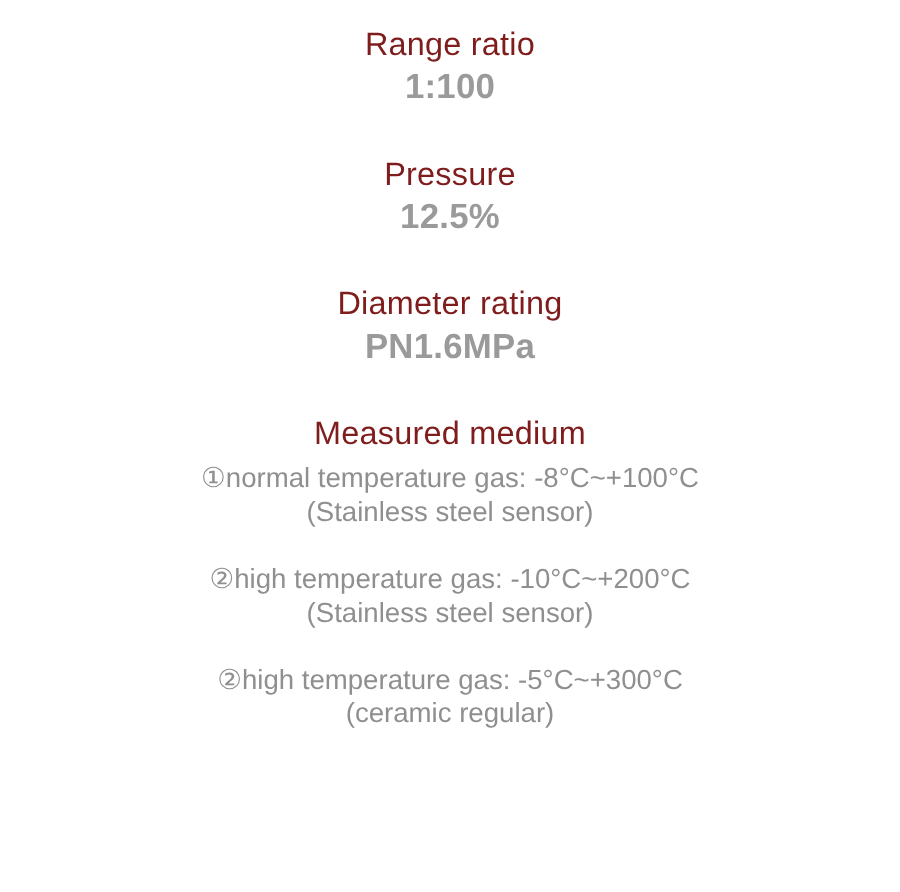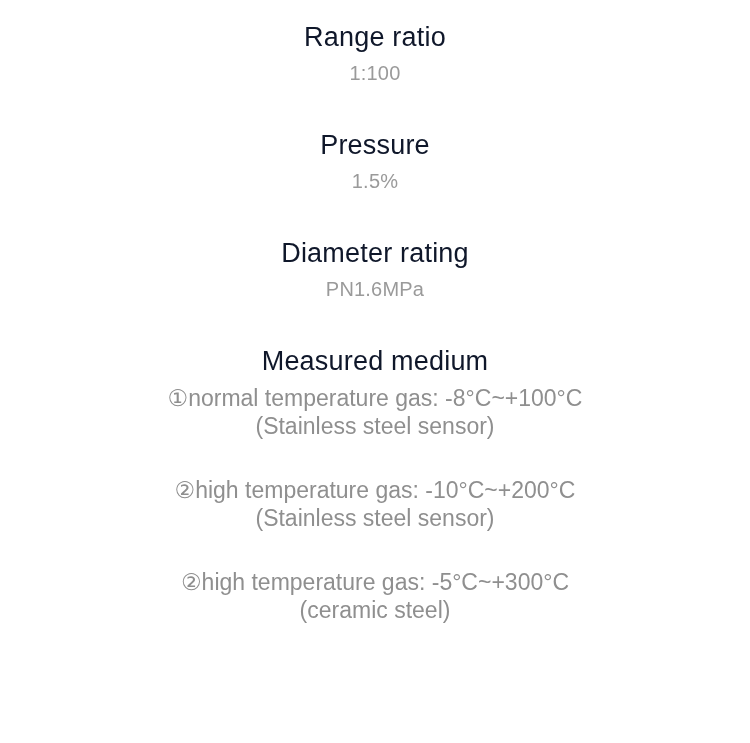--- a/index.html
+++ b/index.html
@@ -14,53 +14,53 @@
     width: 750px;
     height: 743px;
     padding-top: 20px;
     text-align: center;
   }
   .spec-section { margin-bottom: 38px; }
   .spec-title {
     font-size: 27px;
     line-height: 34px;
     font-weight: 500;
-    color: #0f172a;
+    color: #7f1d1d;
     margin-bottom: 2px;
     letter-spacing: 0.2px;
   }
   .spec-value {
-    font-size: 20px;
+    font-size: 29px;
     line-height: 34px;
-    font-weight: 400;
+    font-weight: 700;
     color: #9a9a9a;
     letter-spacing: 0.2px;
   }
   .medium-item {
     font-size: 23px;
     line-height: 28px;
     font-weight: 400;
     color: #8f8f8f;
-    margin-top: 36px;
+    margin-top: 28px;
   }
   .medium-item.first { margin-top: 6px; }
 </style>
 </head>
 <body>
 
 <div class="page">
 
   <div class="spec-section">
     <div class="spec-title">Range ratio</div>
     <div class="spec-value">1:100</div>
   </div>
 
   <div class="spec-section">
     <div class="spec-title">Pressure</div>
-    <div class="spec-value">1.5%</div>
+    <div class="spec-value">12.5%</div>
   </div>
 
   <div class="spec-section">
   </div>
 
   <div class="spec-section">
     <div class="spec-title">Diameter rating</div>
     <div class="spec-value">PN1.6MPa</div>
   </div>
 
@@ -72,17 +72,17 @@
       <div>(Stainless steel sensor)</div>
     </div>
 
     <div class="medium-item">
       <div>②high temperature gas: -10°C~+200°C</div>
       <div>(Stainless steel sensor)</div>
     </div>
 
     <div class="medium-item">
       <div>②high temperature gas: -5°C~+300°C</div>
-      <div>(ceramic steel)</div>
+      <div>(ceramic regular)</div>
     </div>
   </div>
 
 </div>
 
 </body></html>

